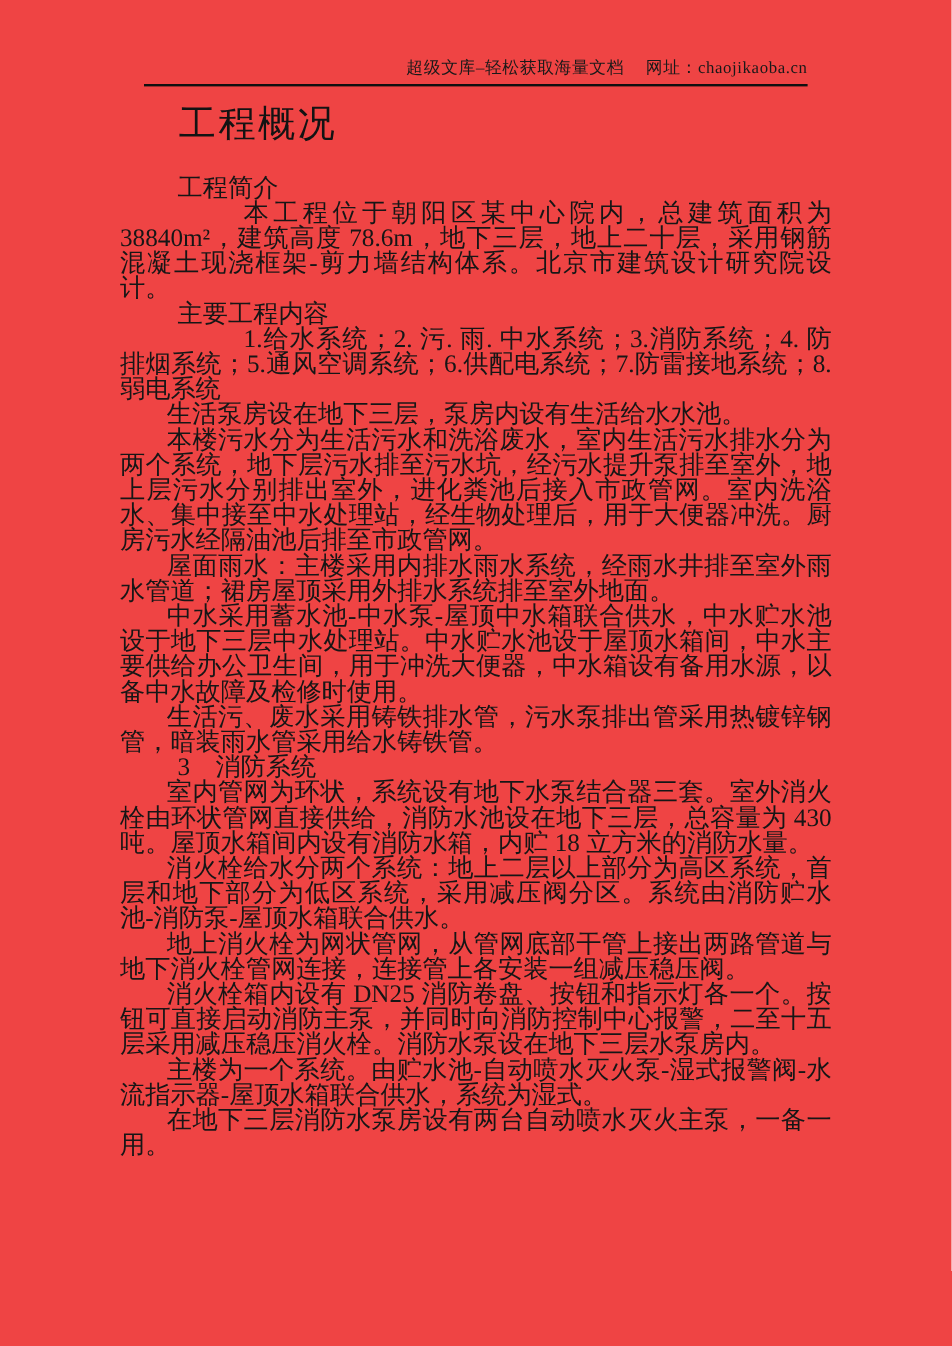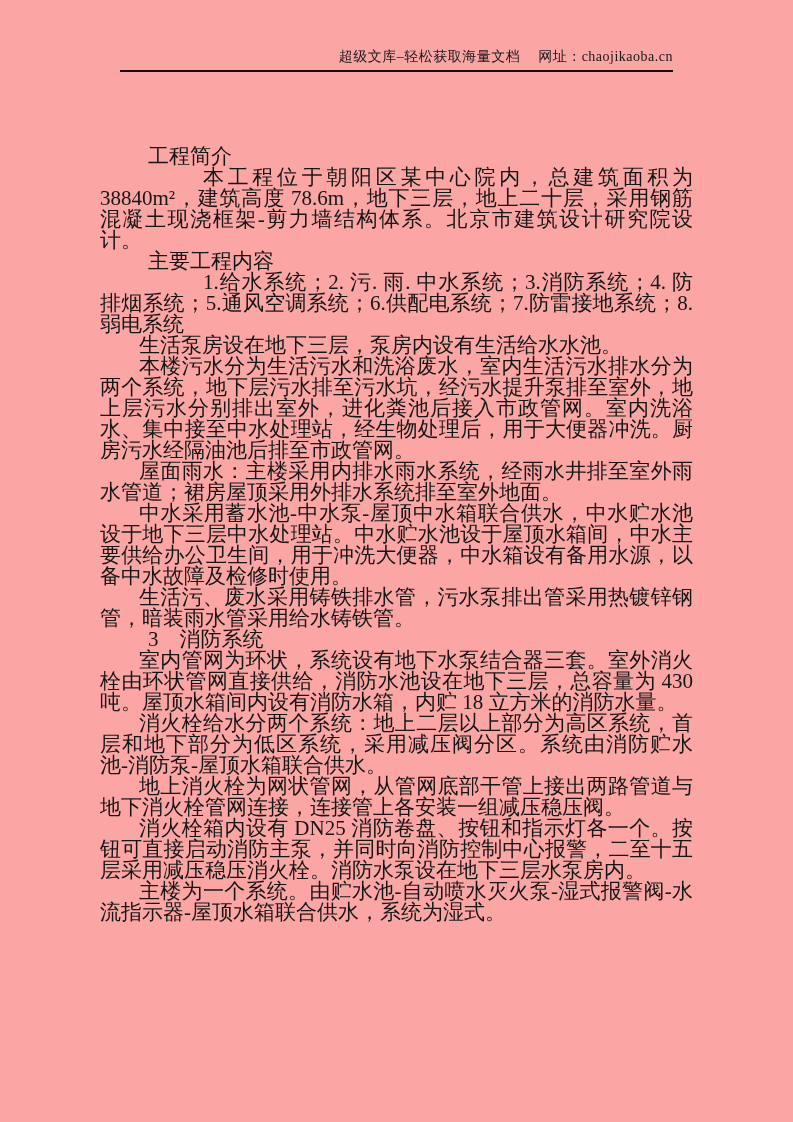--- a/index.html
+++ b/index.html
@@ -4,21 +4,21 @@
 <style>
   html, body {
     margin: 0;
     padding: 0;
     background: #ffffff;
   }
   .page {
     position: relative;
     width: 793px;
     height: 1122px;
-    background: #fca5a5;
+    background: #ef4444;
     color: #161616;
     font-family: "Liberation Serif", "DejaVu Serif", serif;
     overflow: hidden;
   }
   .header {
     position: absolute;
     left: 120px;
     top: 48px;
     width: 553px;
     text-align: right;
@@ -63,32 +63,34 @@
 </style>
 </head>
 <body>
 
 <div class="page">
 
   <div class="header">
     <span>超级文库–轻松获取海量文档</span><span class="addr"><span>网址：</span><span>chaojikaoba.cn</span></span>
   </div>
 
+  <h1 class="title">工程概况</h1>
 
   <div class="content">
       <p class="h">工程简介</p>
       <p class="deep">本工程位于朝阳区某中心院内，总建筑面积为 38840m²，建筑高度 78.6m，地下三层，地上二十层，采用钢筋混凝土现浇框架-剪力墙结构体系。北京市建筑设计研究院设计。</p>
       <p class="h">主要工程内容</p>
       <p class="deep">1.给水系统；2. 污. 雨. 中水系统；3.消防系统；4. 防排烟系统；5.通风空调系统；6.供配电系统；7.防雷接地系统；8.弱电系统</p>
       <p class="body">生活泵房设在地下三层，泵房内设有生活给水水池。</p>
       <p class="body">本楼污水分为生活污水和洗浴废水，室内生活污水排水分为两个系统，地下层污水排至污水坑，经污水提升泵排至室外，地上层污水分别排出室外，进化粪池后接入市政管网。室内洗浴水、集中接至中水处理站，经生物处理后，用于大便器冲洗。厨房污水经隔油池后排至市政管网。</p>
       <p class="body">屋面雨水：主楼采用内排水雨水系统，经雨水井排至室外雨水管道；裙房屋顶采用外排水系统排至室外地面。</p>
       <p class="body">中水采用蓄水池-中水泵-屋顶中水箱联合供水，中水贮水池设于地下三层中水处理站。中水贮水池设于屋顶水箱间，中水主要供给办公卫生间，用于冲洗大便器，中水箱设有备用水源，以备中水故障及检修时使用。</p>
       <p class="body">生活污、废水采用铸铁排水管，污水泵排出管采用热镀锌钢管，暗装雨水管采用给水铸铁管。</p>
       <p class="h">3　消防系统</p>
       <p class="body">室内管网为环状，系统设有地下水泵结合器三套。室外消火栓由环状管网直接供给，消防水池设在地下三层，总容量为 430 吨。屋顶水箱间内设有消防水箱，内贮 18 立方米的消防水量。</p>
       <p class="body">消火栓给水分两个系统：地上二层以上部分为高区系统，首层和地下部分为低区系统，采用减压阀分区。系统由消防贮水池-消防泵-屋顶水箱联合供水。</p>
       <p class="body">地上消火栓为网状管网，从管网底部干管上接出两路管道与地下消火栓管网连接，连接管上各安装一组减压稳压阀。</p>
       <p class="body">消火栓箱内设有 DN25 消防卷盘、按钮和指示灯各一个。按钮可直接启动消防主泵，并同时向消防控制中心报警，二至十五层采用减压稳压消火栓。消防水泵设在地下三层水泵房内。</p>
       <p class="body">主楼为一个系统。由贮水池-自动喷水灭火泵-湿式报警阀-水流指示器-屋顶水箱联合供水，系统为湿式。</p>
+      <p class="body">在地下三层消防水泵房设有两台自动喷水灭火主泵，一备一用。</p>
     </div>
 
 </div>
 
 </body></html>

